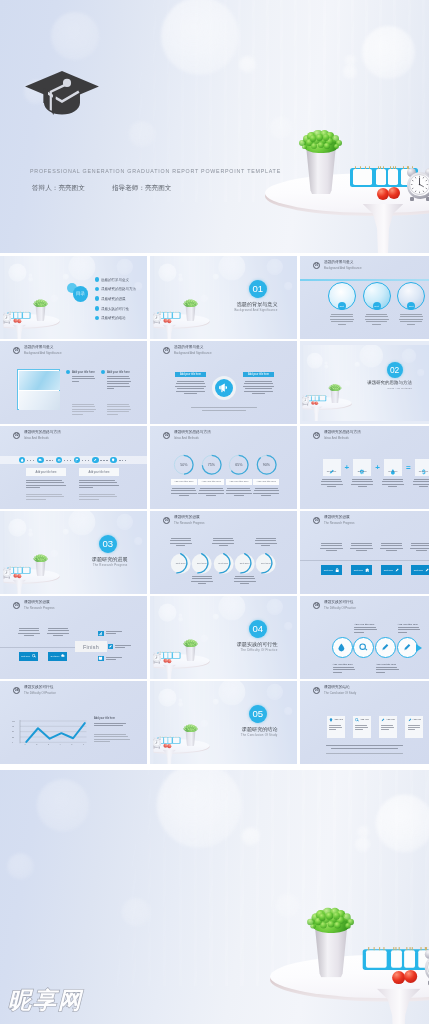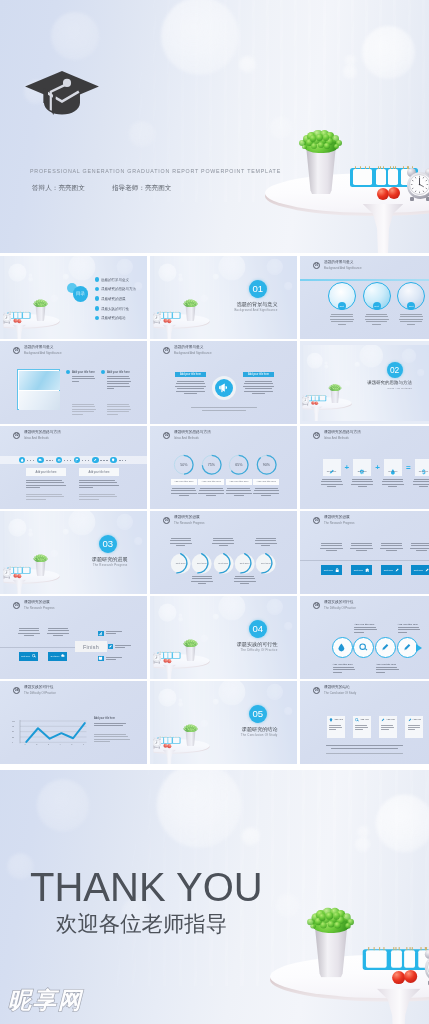--- a/index.html
+++ b/index.html
@@ -1595,17 +1595,15 @@
                 </g>
                 <line x1="20" y1="20" x2="20" y2="8" stroke="#3c3c46" stroke-width="1.7" stroke-linecap="round"></line>
                 <line x1="20" y1="20" x2="27.5" y2="24" stroke="#3c3c46" stroke-width="1.4" stroke-linecap="round"></line>
                 <circle cx="20" cy="20" r="1.5" fill="#3c3c46"></circle>
               </svg>
             </div>
             <div class="foot" style="left: 410.28px; top: 196.88px; width: 4.05px; height: 3.78px;"></div>
           </div>
         </div>
       </div>
-      <div class="ty-title">THANK YOU</div>
-      <div class="ty-sub">欢迎各位老师指导</div>
     </div>
 <div class="wm-brand">昵享网</div>
   </div>
 
 </body></html>

